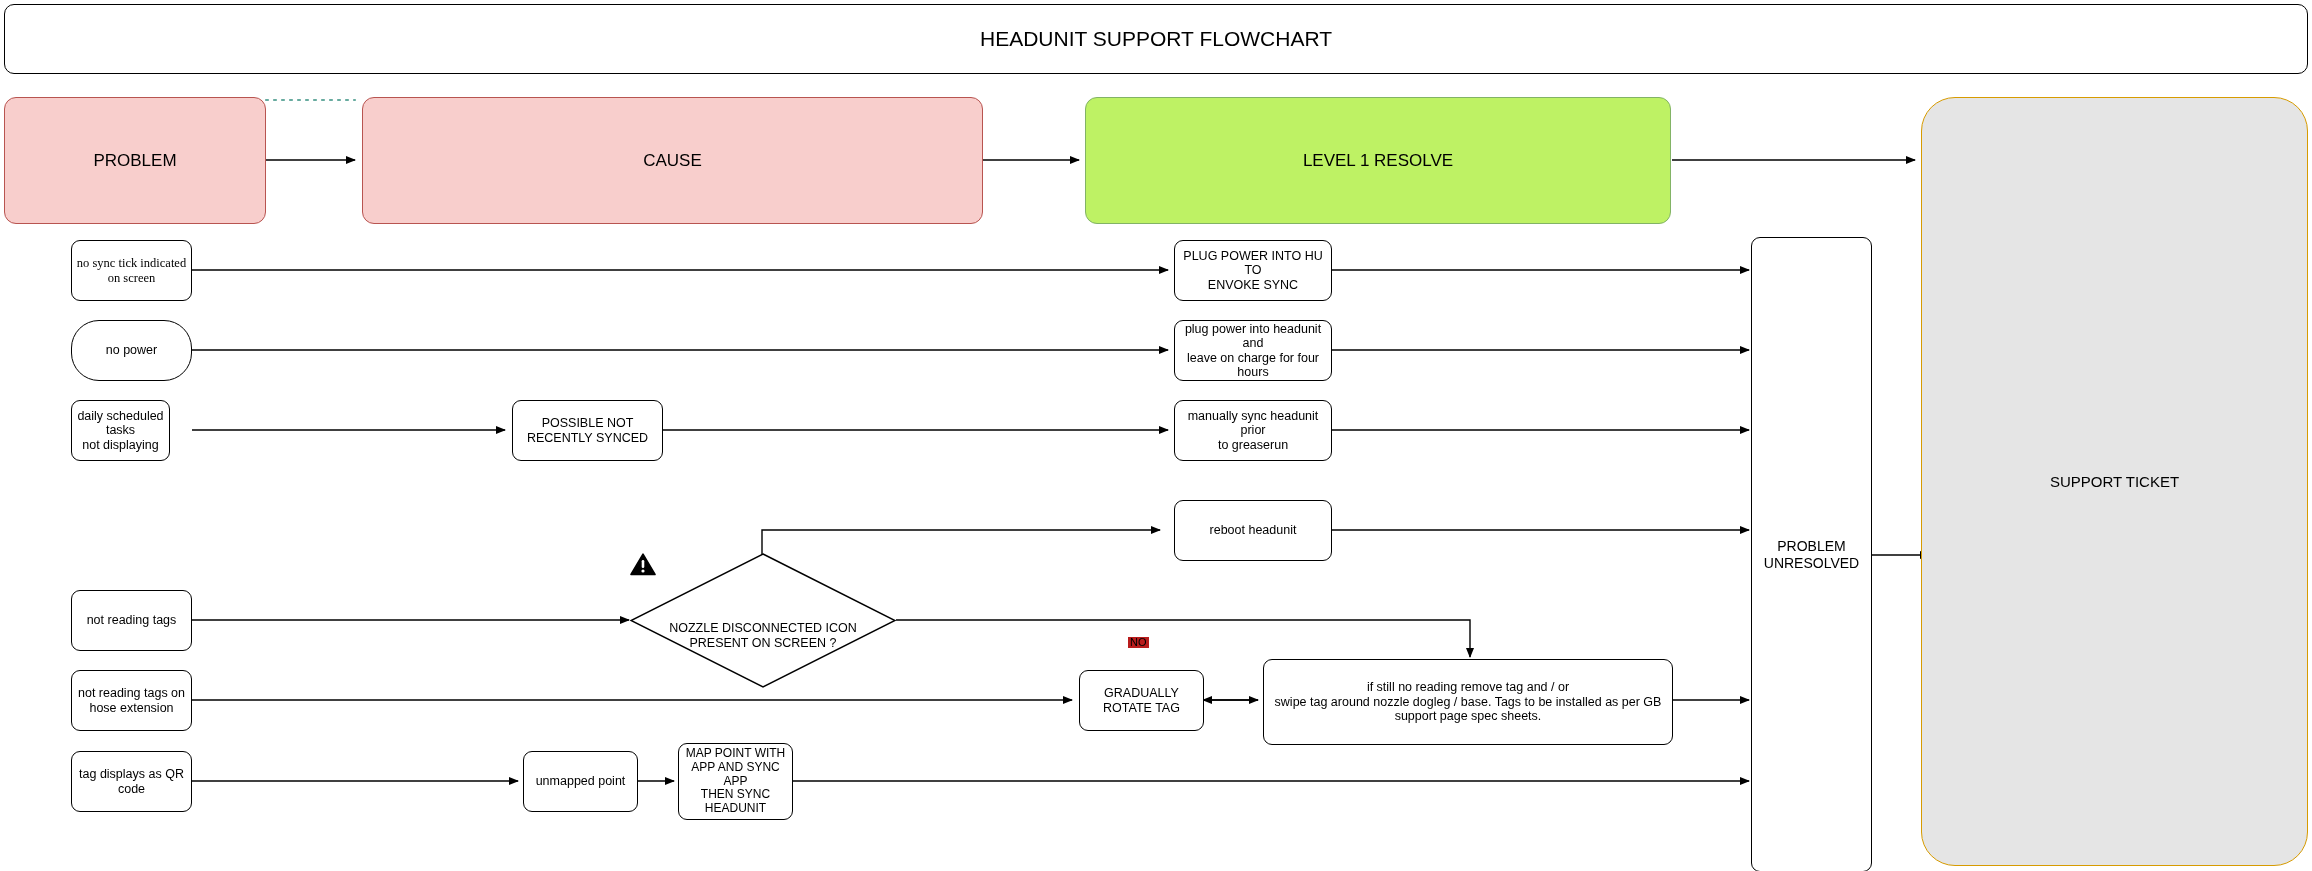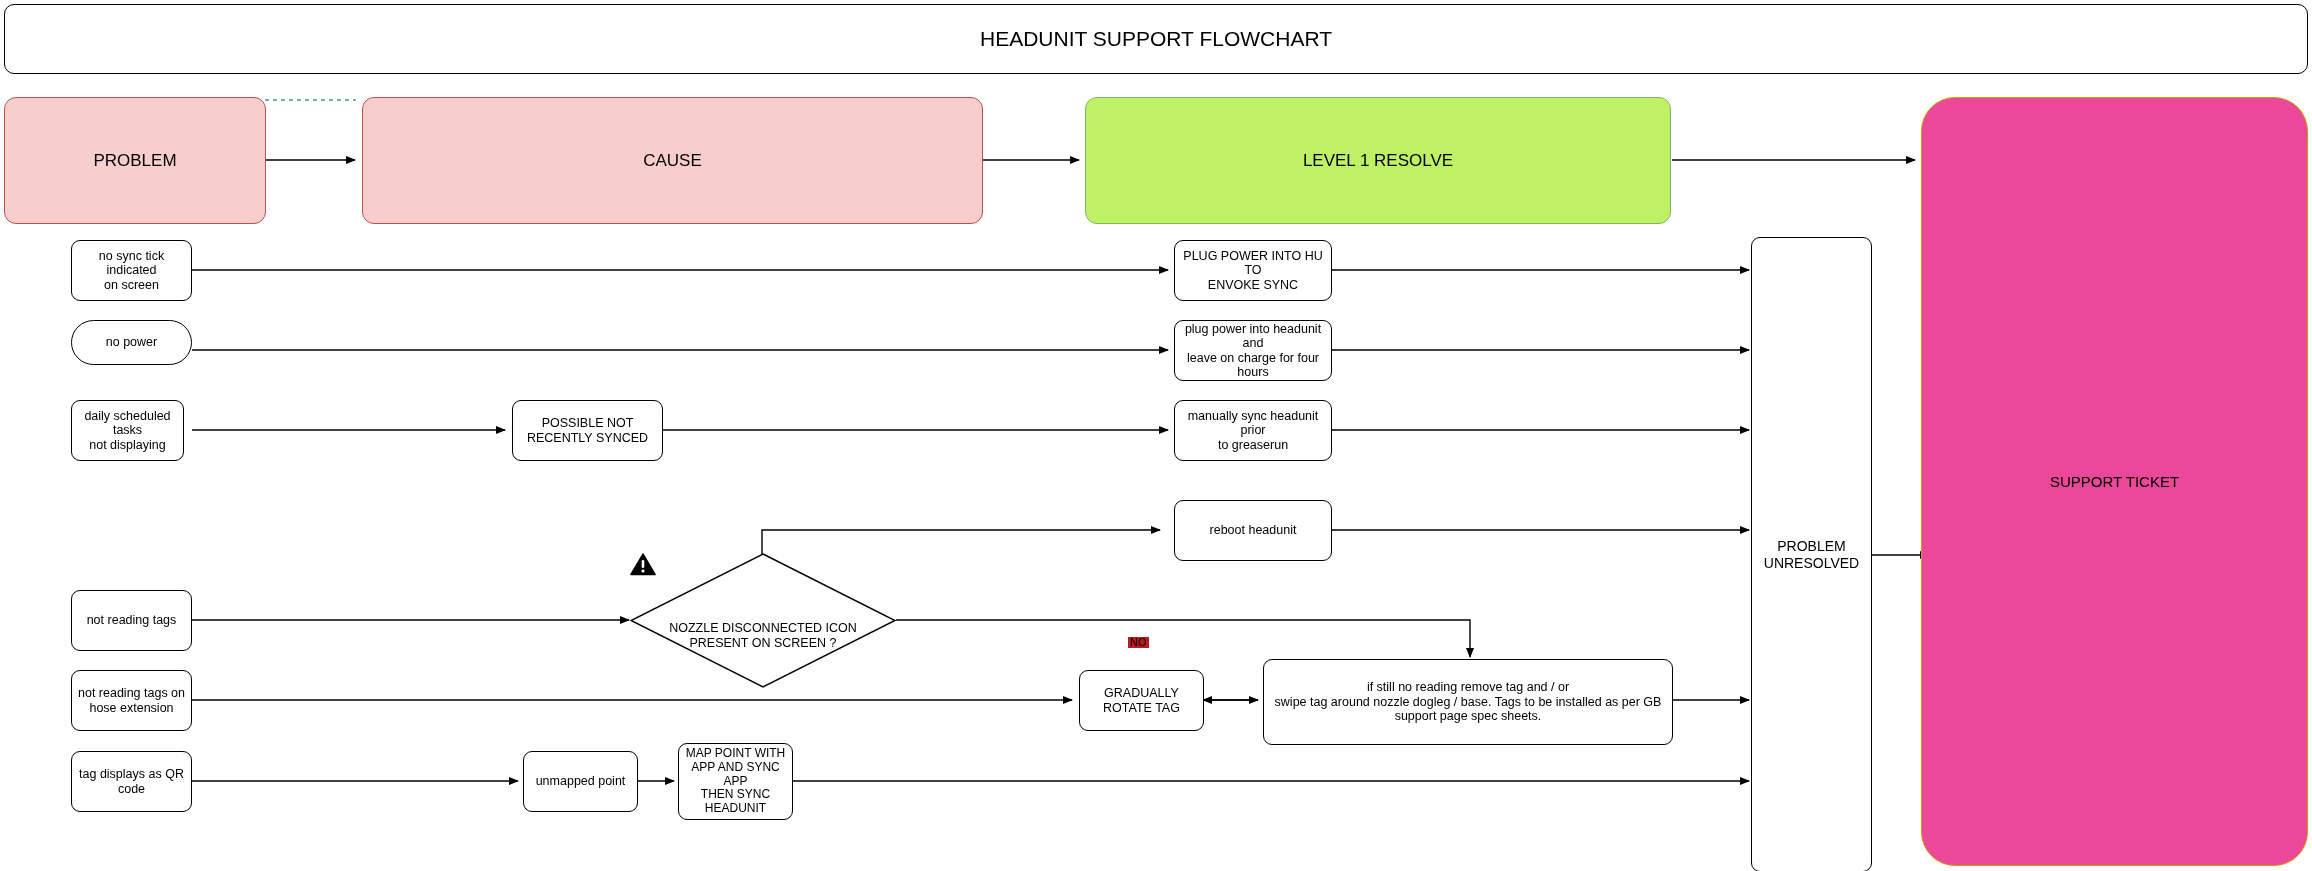--- a/index.html
+++ b/index.html
@@ -41,21 +41,21 @@
     font-size: 17px;
   }
   .title-banner {
     border-radius: 10px;
     font-size: 21px;
     border: 1px solid #000000;
   }
   .swim-problem { background: #f8cecc; border-color: #b85450; }
   .swim-cause   { background: #f8cecc; border-color: #b85450; }
   .swim-resolve { background: #bef264; border-color: #82b366; }
-  .swim-ticket  { background: #ec4899; border-color: #d79b00; font-size: 15px; }
+  .swim-ticket  { background: #e5e5e5; border-color: #d79b00; font-size: 15px; }
   .leaf {
     border-radius: 9px;
     font-size: 12.5px;
   }
   .leaf-sm { font-size: 12px; }
   .unresolved {
     border-radius: 9px;
     font-size: 14px;
   }
   .diamond-wrap {
@@ -141,26 +141,26 @@
   <div class="node title-banner" style="left:4px; top:4px; width:2304px; height:70px;">HEADUNIT SUPPORT FLOWCHART</div>
 
   <div class="node banner swim-problem" style="left:4px; top:97px; width:262px; height:127px;">PROBLEM</div>
 
   <div class="node banner swim-cause" style="left:362px; top:97px; width:621px; height:127px;">CAUSE</div>
 
   <div class="node banner swim-resolve" style="left:1085px; top:97px; width:586px; height:127px;">LEVEL 1 RESOLVE</div>
 
   <div class="node banner swim-ticket" style="left:1921px; top:97px; width:387px; height:769px; border-radius:34px;">SUPPORT TICKET</div>
 
-  <div class="node leaf" style="left:71px; top:240px; width:121px; height:61px;">no sync tick indicated
+  <div class="node leaf" style="left:71px; top:240px; width:121px; height:61px;font-family:Liberation Serif, serif;">no sync tick indicated
 on screen</div>
 
-  <div class="node leaf" style="left:71px; top:320px; width:121px; height:45px;border-radius:28px;">no power</div>
-
-  <div class="node leaf" style="left:71px; top:400px; width:113px; height:61px;">daily scheduled tasks
+  <div class="node leaf" style="left:71px; top:320px; width:121px; height:61px;border-radius:28px;">no power</div>
+
+  <div class="node leaf" style="left:71px; top:400px; width:99px; height:61px;">daily scheduled tasks
 not displaying</div>
 
   <div class="node leaf" style="left:71px; top:590px; width:121px; height:61px;">not reading tags</div>
 
   <div class="node leaf" style="left:71px; top:670px; width:121px; height:61px;">not reading tags on
 hose extension</div>
 
   <div class="node leaf" style="left:71px; top:751px; width:121px; height:61px;">tag displays as QR
 code</div>
 

